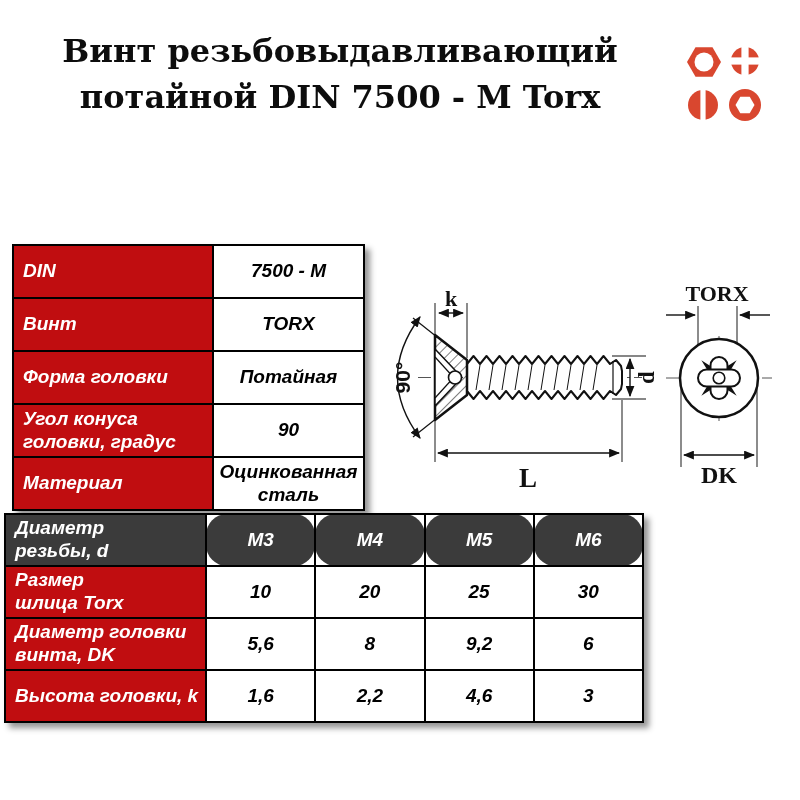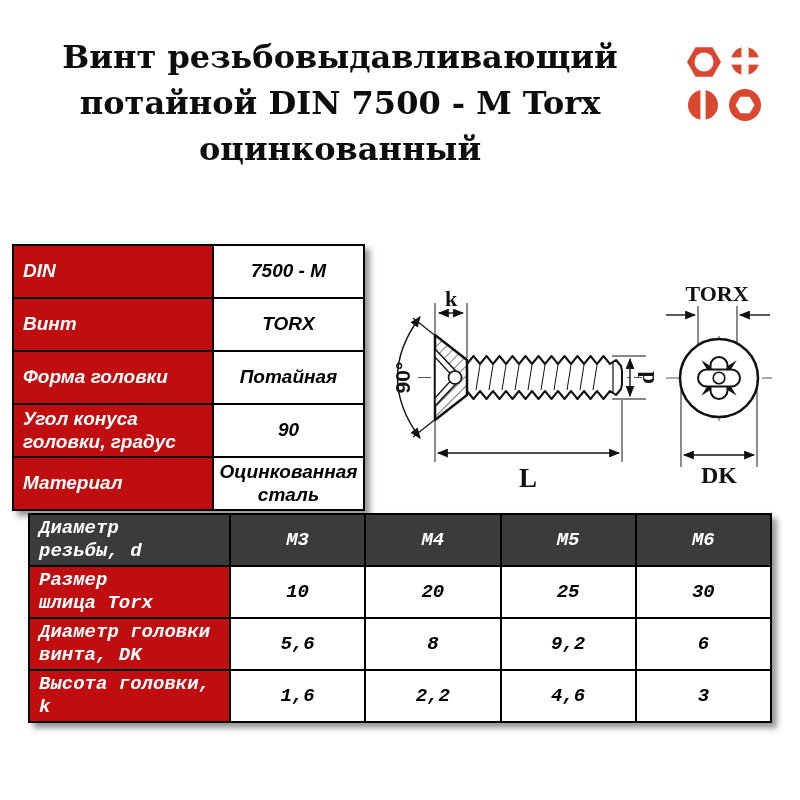--- a/index.html
+++ b/index.html
@@ -1,41 +1,41 @@
 <!DOCTYPE html>
 <html style="--table-red: #C00D10; --header-dark: #3B3B3B; --logo-red: #D9472F; --dim-gray: #8C8C8C;"><head>
 <meta charset="utf-8">
 <style>
   html,body{margin:0;padding:0;}
   body{width:800px;height:800px;background:#ffffff;position:relative;overflow:hidden;
        font-family:"Liberation Sans",sans-serif;}
   .page{position:absolute;inset:0;background:#fff;}
 
   
-  .title{position:absolute;left:0;top:34px;width:680px;text-align:center;
+  .title{position:absolute;left:0;top:28px;width:680px;text-align:center;
          font-family:"DejaVu Serif","Liberation Serif",serif;font-weight:bold;
          font-size:32px;line-height:46px;color:#0d0d0d;}
 
   
   .logo{position:absolute;left:684px;top:44px;}
 
   
   table{border-collapse:collapse;background:#fff;position:absolute;
         box-shadow:5px 5px 6px rgba(0,0,0,0.42);table-layout:fixed;}
   td{border:2px solid #000;font-style:italic;font-weight:bold;font-size:19px;
      line-height:1.2;vertical-align:middle;}
   .lbl{background:var(--table-red);color:#fff;text-align:left;padding:2px 6px 2px 9px;
        white-space:pre-line;}
-  .val{color:#000;text-align:center;padding:2px 4px;}
+  .val{color:#000;text-align:center;padding:2px 4px;border-radius:21px;}
 
   .spec-table{left:12px;top:244px;width:353px;}
   .spec-table col.c1{width:200px;}
   .spec-table tr{height:53px;margin-left:16px;}
 
-  .dims-table{left:28px;top:513px;width:744px;font-family:Liberation Mono, monospace;}
+  .dims-table{left:4px;top:513px;width:640px;}
   .dims-table col.c1{width:201px;}
   .dims-table tr{height:52px;}
   .hdr{background:var(--header-dark);color:#fff;}
   td.hdr.val{color:#fff;margin-left:24px;}
   td.hdr.lbl{background:var(--header-dark);}
 
   
   .drawing{position:absolute;left:380px;top:268px;}
   .dimtxt{font-family:"Liberation Serif","DejaVu Serif",serif;font-weight:bold;fill:#111;}
   .angtxt{font-family:"Liberation Sans",sans-serif;font-weight:bold;fill:#111;}
@@ -45,21 +45,20 @@
   .thin{stroke:#111;stroke-width:1.2;fill:none;}
 </style>
 </head>
 <body>
 
 <div class="page">
 
   <div class="title">
     <div>Винт резьбовыдавливающий</div>
     <div>потайной DIN 7500 - M Torx</div>
-    <div>оцинкованный</div>
   </div>
 
   <svg class="logo" width="88" height="88" viewBox="0 0 88 88">
     <g>
       <polygon points="3,18 11.5,3.3 28.5,3.3 37,18 28.5,32.7 11.5,32.7" style="fill:var(--logo-red)"></polygon>
       <circle cx="20" cy="18" r="9.5" fill="#fff"></circle>
     </g>
     <g>
       <circle cx="61" cy="17" r="14" style="fill:var(--logo-red)"></circle>
       <rect x="46.5" y="13.4" width="29" height="7.2" fill="#fff"></rect>

